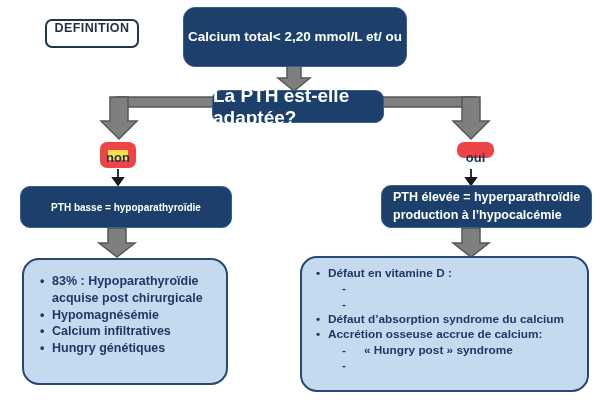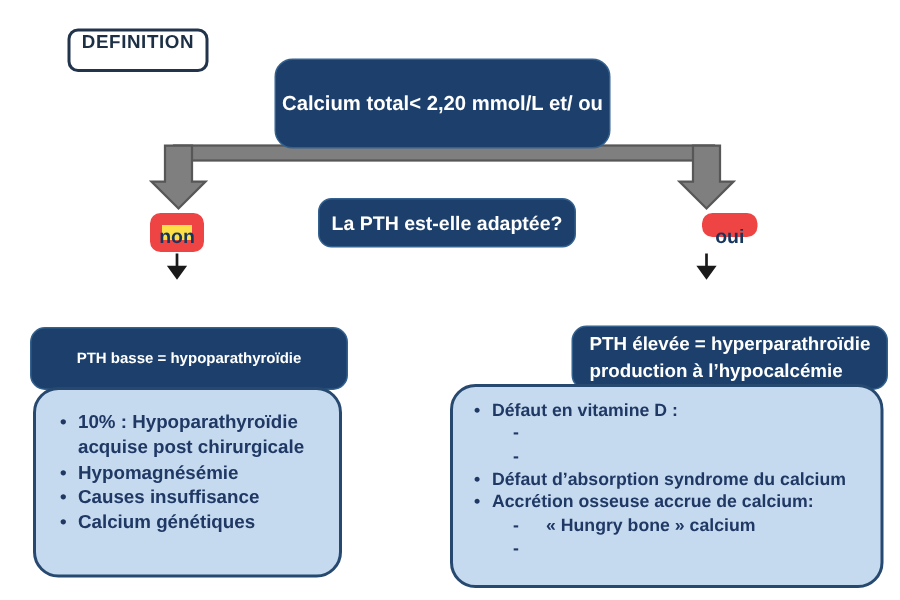--- a/index.html
+++ b/index.html
@@ -4,37 +4,37 @@
 <style>
   html,body{margin:0;padding:0;background:#fff;}
   #stage{
     position:relative;width:600px;height:400px;background:#ffffff;
     font-family:"Liberation Sans",sans-serif;overflow:hidden;
   }
   #connectors{position:absolute;left:0;top:0;width:600px;height:400px;z-index:1;}
   .box{position:absolute;z-index:2;box-sizing:border-box;font-weight:bold;}
   .navy{
     background:#1c406b;border:1.5px solid #35618f;color:#ffffff;
-    display:flex;flex-direction:column;align-items:center;justify-content:center;margin-top:32px;
+    display:flex;flex-direction:column;align-items:center;justify-content:center;
   }
   #def-box{
     left:45px;top:19px;width:94px;height:29px;background:#ffffff;
     border:2px solid #22344c;border-radius:7px;color:#1c2f45;
     font-size:12.5px;letter-spacing:0.4px;
     display:flex;align-items:flex-start;justify-content:center;
   }
   #top-box{left:183px;top:7px;width:224px;height:60px;border-radius:12px;
     font-size:13.5px;line-height:1.5;text-align:center;}
-  #q-box{left:212px;top:100px;width:172px;height:33px;border-radius:9px;font-size:13px;}
+  #q-box{left:212px;top:90px;width:172px;height:33px;border-radius:9px;font-size:19px;}
   .small-box{
     background:#fde047;border:8px solid #ef4444;border-radius:7px;color:#17365d;
     font-size:13px;display:flex;align-items:flex-start;justify-content:center;
   }
   #non-box{left:100px;top:142px;width:36px;height:26px;}
-  #oui-box{left:468px;top:142px;width:37px;height:16px;}
+  #oui-box{left:457px;top:142px;width:37px;height:16px;}
   #left-result{left:20px;top:186px;width:212px;height:42px;border-radius:10px;font-size:10px;}
   #right-result{left:381px;top:185px;width:211px;height:43px;border-radius:10px;
     font-size:12.5px;line-height:1.4;align-items:flex-start;padding-left:11px;}
   .list-box{
     background:#c6daef;border:2px solid #274970;color:#1f3864;
   }
   #left-list{left:22px;top:258px;width:206px;height:127px;border-radius:17px;
     padding:13px 6px 6px 11px;font-size:12.5px;line-height:1.34;}
   #right-list{left:300px;top:256px;width:289px;height:136px;border-radius:17px;
     padding:8px 6px 4px 9px;font-size:11.8px;line-height:1.3;}
@@ -101,33 +101,33 @@
 
   <div class="box navy" id="right-result">
     <div>PTH élevée = hyperparathroïdie</div>
     <div>production à l’hypocalcémie</div>
   </div>
 
   <div class="box list-box" id="left-list">
     <div>
         <div class="li lvl1">
           <span class="marker">•</span>
-          <span class="txt">10% : Hypoparathyroïdie acquise post chirurgicale</span>
+          <span class="txt">83% : Hypoparathyroïdie acquise post chirurgicale</span>
         </div>
         <div class="li lvl1">
           <span class="marker">•</span>
           <span class="txt">Hypomagnésémie</span>
         </div>
         <div class="li lvl1">
           <span class="marker">•</span>
-          <span class="txt">Causes insuffisance</span>
+          <span class="txt">Calcium infiltratives</span>
         </div>
         <div class="li lvl1">
           <span class="marker">•</span>
-          <span class="txt">Calcium génétiques</span>
+          <span class="txt">Hungry génétiques</span>
         </div>
       </div>
   </div>
 
   <div class="box list-box" id="right-list">
     <div>
         <div class="li lvl1">
           <span class="marker">•</span>
           <span class="txt">Défaut en vitamine D :</span>
         </div>
@@ -140,21 +140,21 @@
         <div class="li lvl1">
           <span class="marker">•</span>
           <span class="txt">Défaut d’absorption syndrome du calcium</span>
         </div>
         <div class="li lvl1">
           <span class="marker">•</span>
           <span class="txt">Accrétion osseuse accrue de calcium:</span>
         </div>
         <div class="li lvl2">
           <span class="marker">-</span>
-          <span class="txt">« Hungry bone » calcium</span>
+          <span class="txt">« Hungry post » syndrome</span>
         </div>
         <div class="li lvl2">
           <span class="marker">-</span>
         </div>
       </div>
   </div>
 
 </div>
 
 </body></html>

